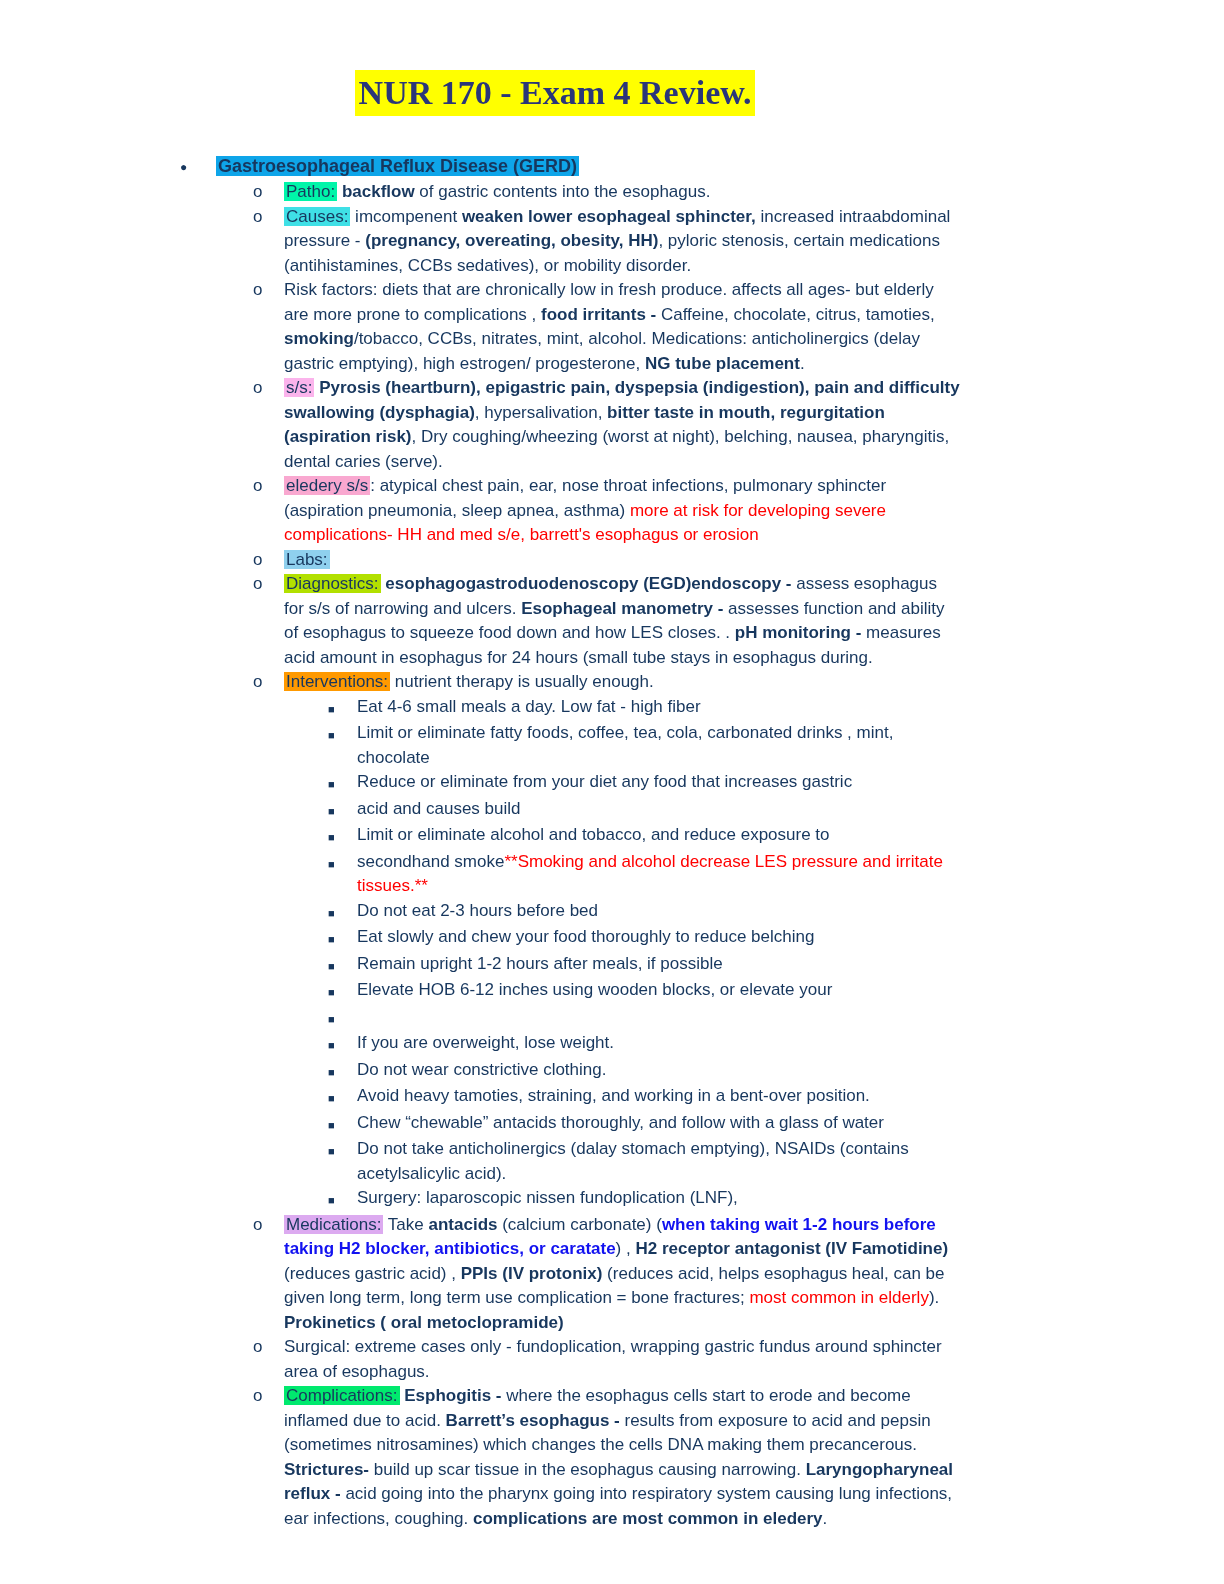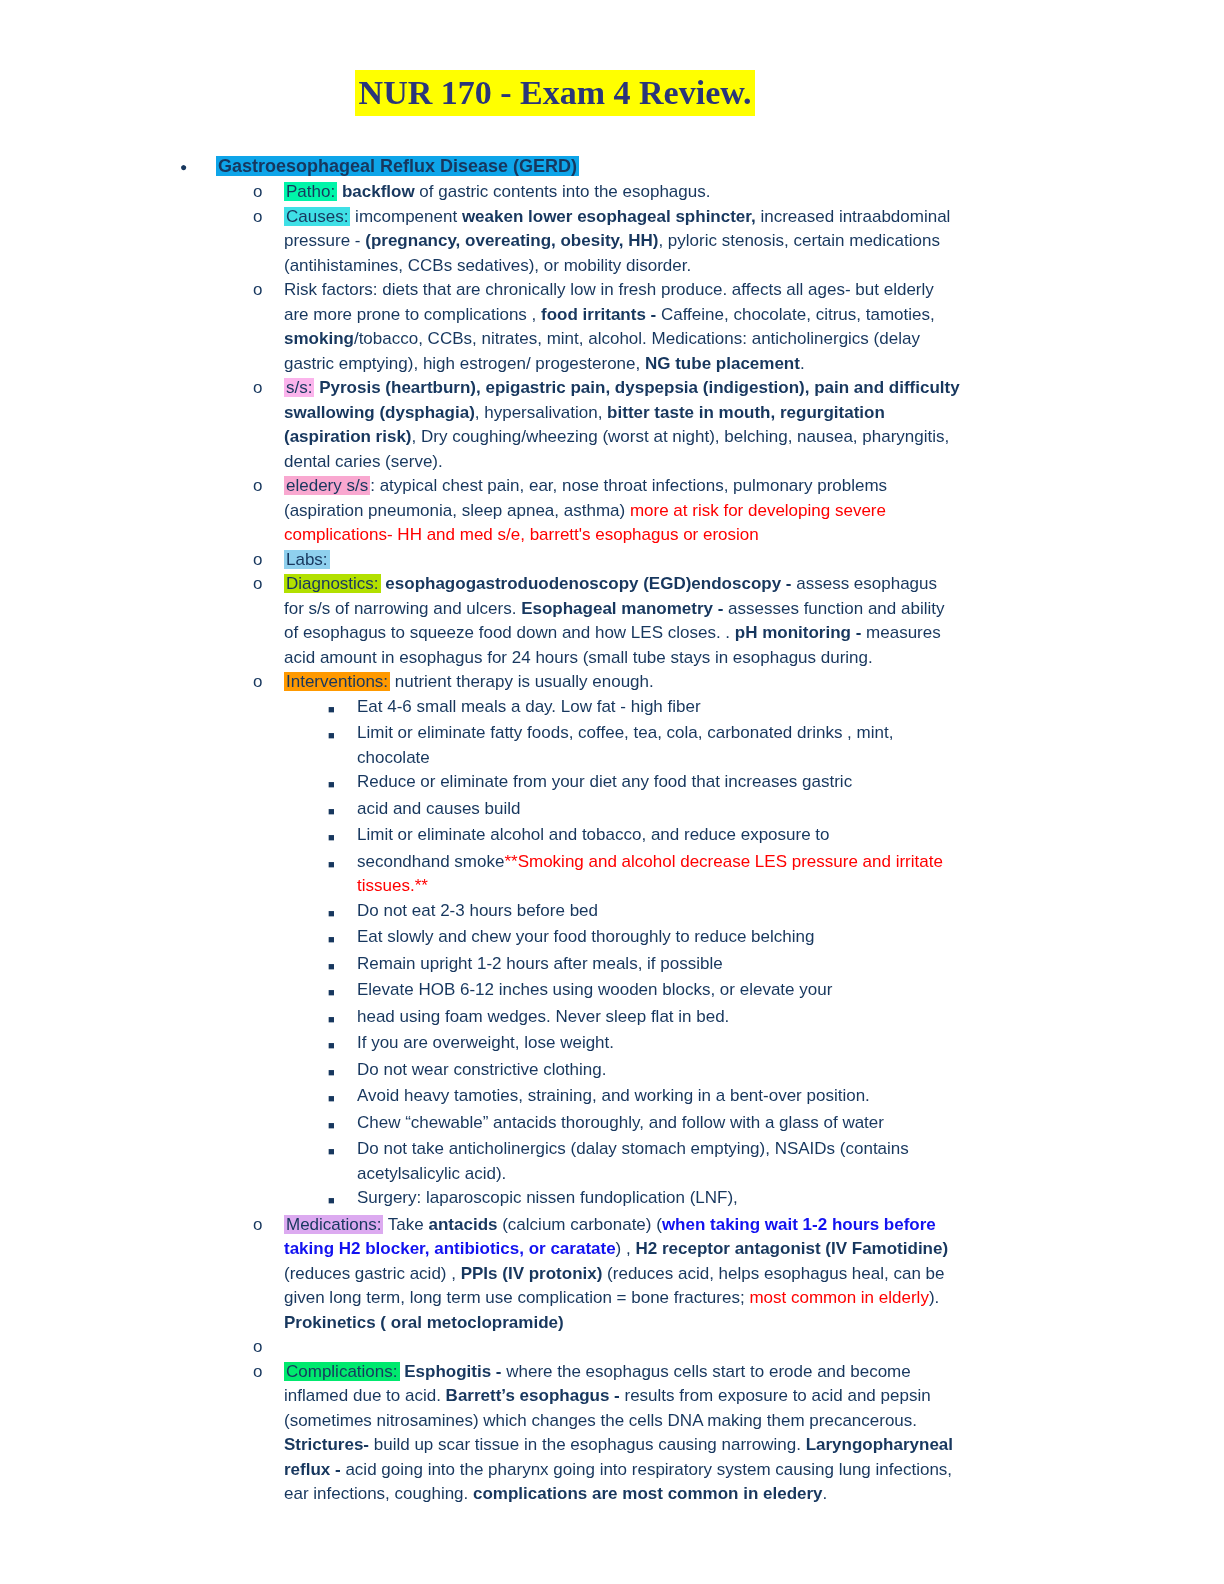--- a/index.html
+++ b/index.html
@@ -79,21 +79,21 @@
       <div class="item level2">
         <span class="marker">o</span>
         <div class="item-text"><span>Risk factors: diets that are chronically low in fresh produce. affects all ages- but elderly are more prone to complications , </span><span class="b">food irritants - </span><span>Caffeine, chocolate, citrus, tamoties, </span><span class="b">smoking</span><span>/tobacco, CCBs, nitrates, mint, alcohol. Medications: anticholinergics (delay gastric emptying), high estrogen/ progesterone, </span><span class="b">NG tube placement</span><span>.</span></div>
       </div>
       <div class="item level2">
         <span class="marker">o</span>
         <div class="item-text"><span style="background-color: rgb(251, 180, 236); padding: 0px 2px;">s/s:</span><span> </span><span class="b">Pyrosis (heartburn), epigastric pain, dyspepsia (indigestion), pain and difficulty swallowing (dysphagia)</span><span>, hypersalivation, </span><span class="b">bitter taste in mouth, regurgitation (aspiration risk)</span><span>, Dry coughing/wheezing (worst  at night), belching,  nausea, pharyngitis, dental caries (serve).</span></div>
       </div>
       <div class="item level2">
         <span class="marker">o</span>
-        <div class="item-text"><span style="background-color: rgb(249, 168, 208); padding: 0px 2px;">eledery s/s</span><span>: atypical chest pain, ear, nose throat infections, pulmonary problems (aspiration pneumonia, sleep apnea, asthma) </span><span style="color: rgb(255, 0, 0);">more at risk for developing severe complications- HH and med s/e, barrett's esophagus or erosion</span></div>
+        <div class="item-text"><span style="background-color: rgb(249, 168, 208); padding: 0px 2px;">eledery s/s</span><span>: atypical chest pain, ear, nose throat infections, pulmonary sphincter (aspiration pneumonia, sleep apnea, asthma) </span><span style="color: rgb(255, 0, 0);">more at risk for developing severe complications- HH and med s/e, barrett's esophagus or erosion</span></div>
       </div>
       <div class="item level2">
         <span class="marker">o</span>
         <div class="item-text"><span style="background-color: rgb(143, 208, 238); padding: 0px 2px;">Labs:</span></div>
       </div>
       <div class="item level2">
         <span class="marker">o</span>
         <div class="item-text"><span style="background-color: rgb(178, 224, 0); padding: 0px 2px;">Diagnostics:</span><span> </span><span class="b">esophagogastroduodenoscopy (EGD)endoscopy - </span><span>assess esophagus for s/s of narrowing and ulcers. </span><span class="b">Esophageal manometry - </span><span>assesses function and ability of esophagus to squeeze food down and how LES closes. . </span><span class="b">pH monitoring - </span><span>measures acid amount in esophagus for 24 hours (small tube stays in esophagus during.</span></div>
       </div>
       <div class="item level2">
@@ -135,21 +135,20 @@
       <div class="item level3">
         <span class="marker">■</span>
         <div class="item-text"><span>Remain upright 1-2 hours after meals, if possible</span></div>
       </div>
       <div class="item level3">
         <span class="marker">■</span>
         <div class="item-text"><span>Elevate HOB 6-12 inches using wooden blocks, or elevate your</span></div>
       </div>
       <div class="item level3">
         <span class="marker">■</span>
-        <div class="item-text"><span>head using foam wedges. Never sleep flat in bed.</span></div>
       </div>
       <div class="item level3">
         <span class="marker">■</span>
         <div class="item-text"><span> If you are overweight, lose weight.</span></div>
       </div>
       <div class="item level3">
         <span class="marker">■</span>
         <div class="item-text"><span>Do not wear constrictive clothing.</span></div>
       </div>
       <div class="item level3">
@@ -167,19 +166,20 @@
       <div class="item level3">
         <span class="marker">■</span>
         <div class="item-text"><span>Surgery: laparoscopic nissen fundoplication (LNF),</span></div>
       </div>
       <div class="item level2">
         <span class="marker">o</span>
         <div class="item-text"><span style="background-color: rgb(220, 170, 240); padding: 0px 2px;">Medications:</span><span> Take </span><span class="b">antacids</span><span> (calcium carbonate) (</span><span class="b" style="color: rgb(18, 18, 240);">when taking wait 1-2 hours before taking H2 blocker, antibiotics, or caratate</span><span>) , </span><span class="b">H2 receptor antagonist (IV Famotidine)</span><span>(reduces gastric acid) , </span><span class="b">PPIs (IV protonix)</span><span> (reduces acid, helps esophagus heal, can be given long term, long term use complication = bone fractures; </span><span style="color: rgb(255, 0, 0);">most common in elderly</span><span>). </span><span class="b">Prokinetics ( oral metoclopramide)</span></div>
       </div>
       <div class="item level2">
         <span class="marker">o</span>
+        <div class="item-text"><span>Surgical: extreme cases only - fundoplication, wrapping gastric fundus around sphincter area of esophagus.</span></div>
       </div>
       <div class="item level2">
         <span class="marker">o</span>
         <div class="item-text"><span style="background-color: rgb(0, 233, 110); padding: 0px 2px;">Complications:</span><span> </span><span class="b">Esphogitis - </span><span>where the esophagus cells start to erode and become inflamed due to acid. </span><span class="b">Barrett’s esophagus - </span><span>results from exposure to acid and pepsin (sometimes nitrosamines) which changes the cells DNA making them precancerous. </span><span class="b">Strictures-</span><span> build up scar tissue in the esophagus causing narrowing. </span><span class="b">Laryngopharyneal reflux - </span><span>acid going into the pharynx going into respiratory system causing lung infections, ear infections, coughing. </span><span class="b">complications are most common in eledery</span><span>.</span></div>
       </div>
     </div>
 </div>
 
 </body></html>

